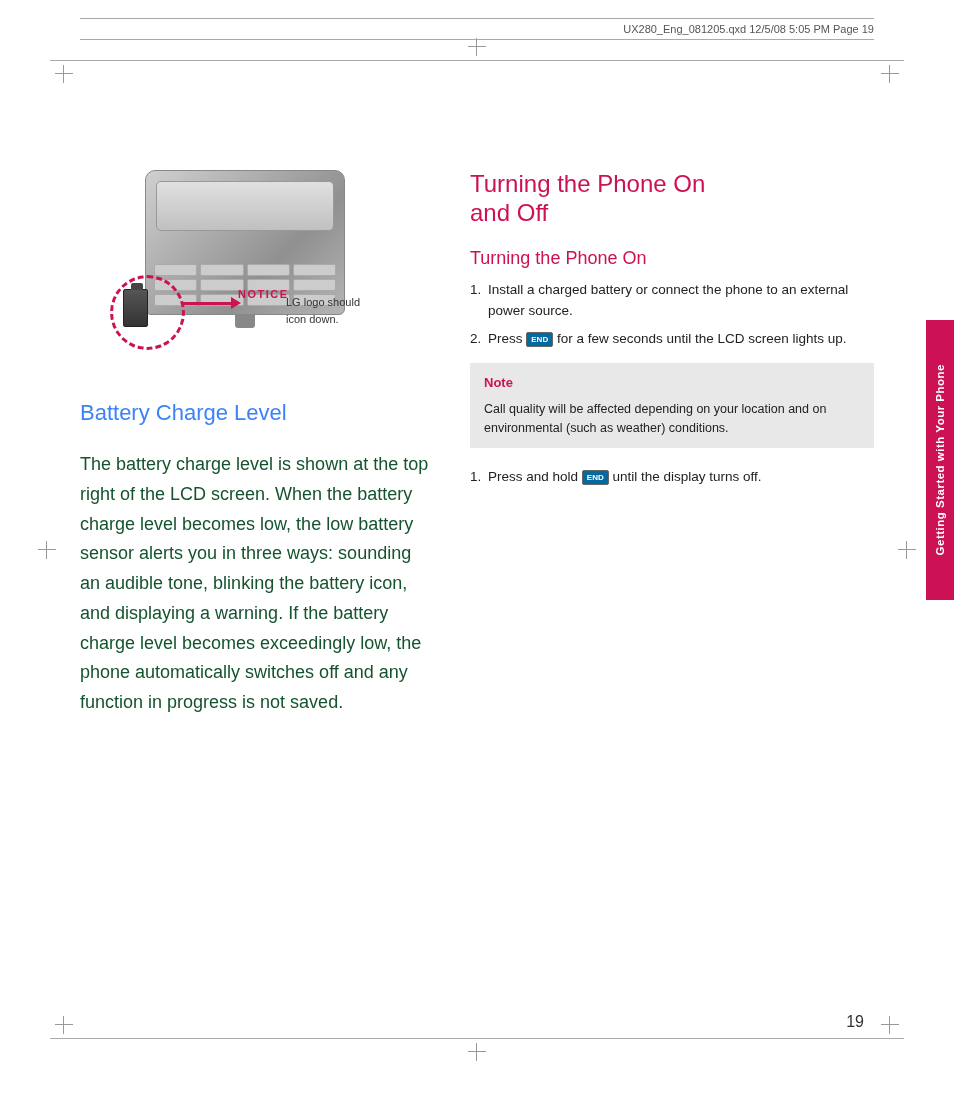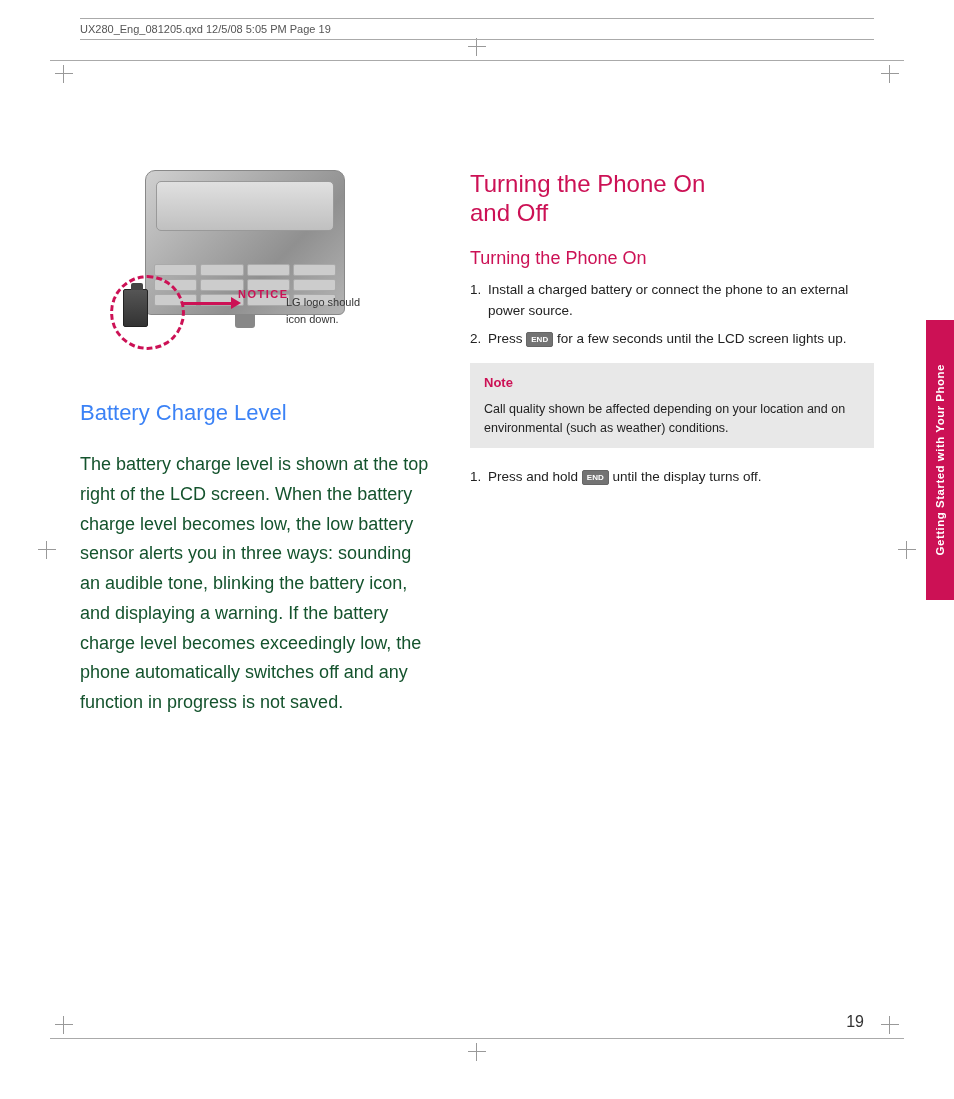--- a/index.html
+++ b/index.html
@@ -33,21 +33,21 @@
       background: #aaa;
     }
 
     
     .header-bar {
       position: absolute;
       top: 18px;
       left: 80px;
       right: 80px;
       display: flex;
-      justify-content: flex-start;
+      justify-content: flex-end;
       align-items: center;
       font-size: 11px;
       color: #555;
       border-top: 1px solid #aaa;
       border-bottom: 1px solid #aaa;
       padding: 4px 0;
     }
 
     
     .reg-mark {
@@ -190,21 +190,21 @@
     }
 
     .numbered-list li::before {
       position: absolute;
       left: 0;
     }
 
     
     .end-btn-icon {
       display: inline-block;
-      background: #737373;
+      background: #0369a1;
       color: #fff;
       font-size: 8px;
       font-weight: bold;
       padding: 1px 4px;
       border-radius: 2px;
       vertical-align: middle;
       line-height: 1.4;
       border: 1px solid #666;
     }
 
@@ -410,21 +410,21 @@
           <span>Install a charged battery or connect the phone to an external power source.</span>
         </li>
         <li>
           <span style="position:absolute;left:0;">2.</span>
           <span>Press <span class="end-btn-icon">END</span> for a few seconds until the LCD screen lights up.</span>
         </li>
       </ol>
 
       <div class="note-box">
         <div class="note-box-title">Note</div>
-        <div>Call quality shown be affected depending on your location and on environmental (such as weather) conditions.</div>
+        <div>Call quality will be affected depending on your location and on environmental (such as weather) conditions.</div>
       </div>
     </div>
 
     <div>
       <ol class="numbered-list">
         <li>
           <span style="position:absolute;left:0;">1.</span>
           <span>Press and hold <span class="end-btn-icon">END</span> until the display turns off.</span>
         </li>
       </ol>

